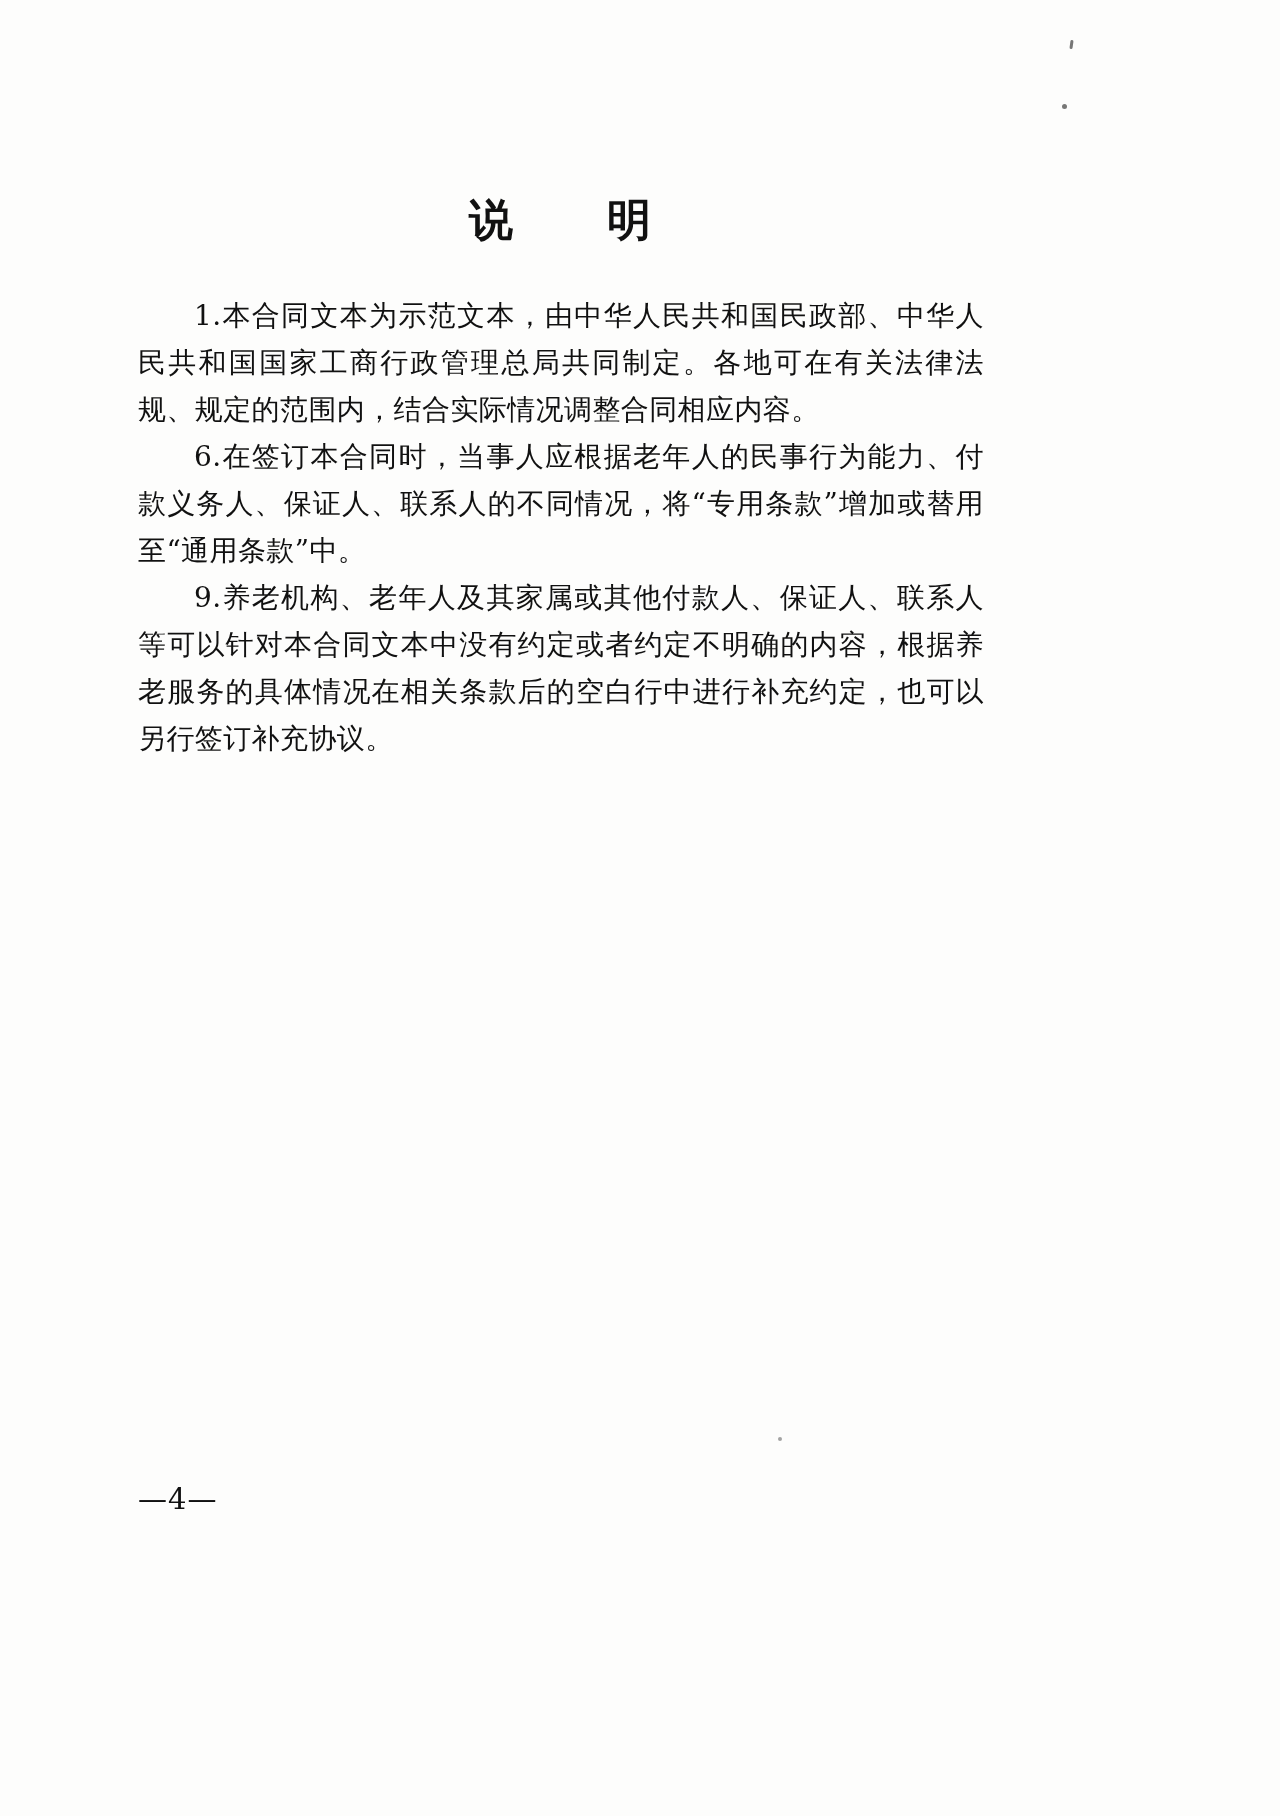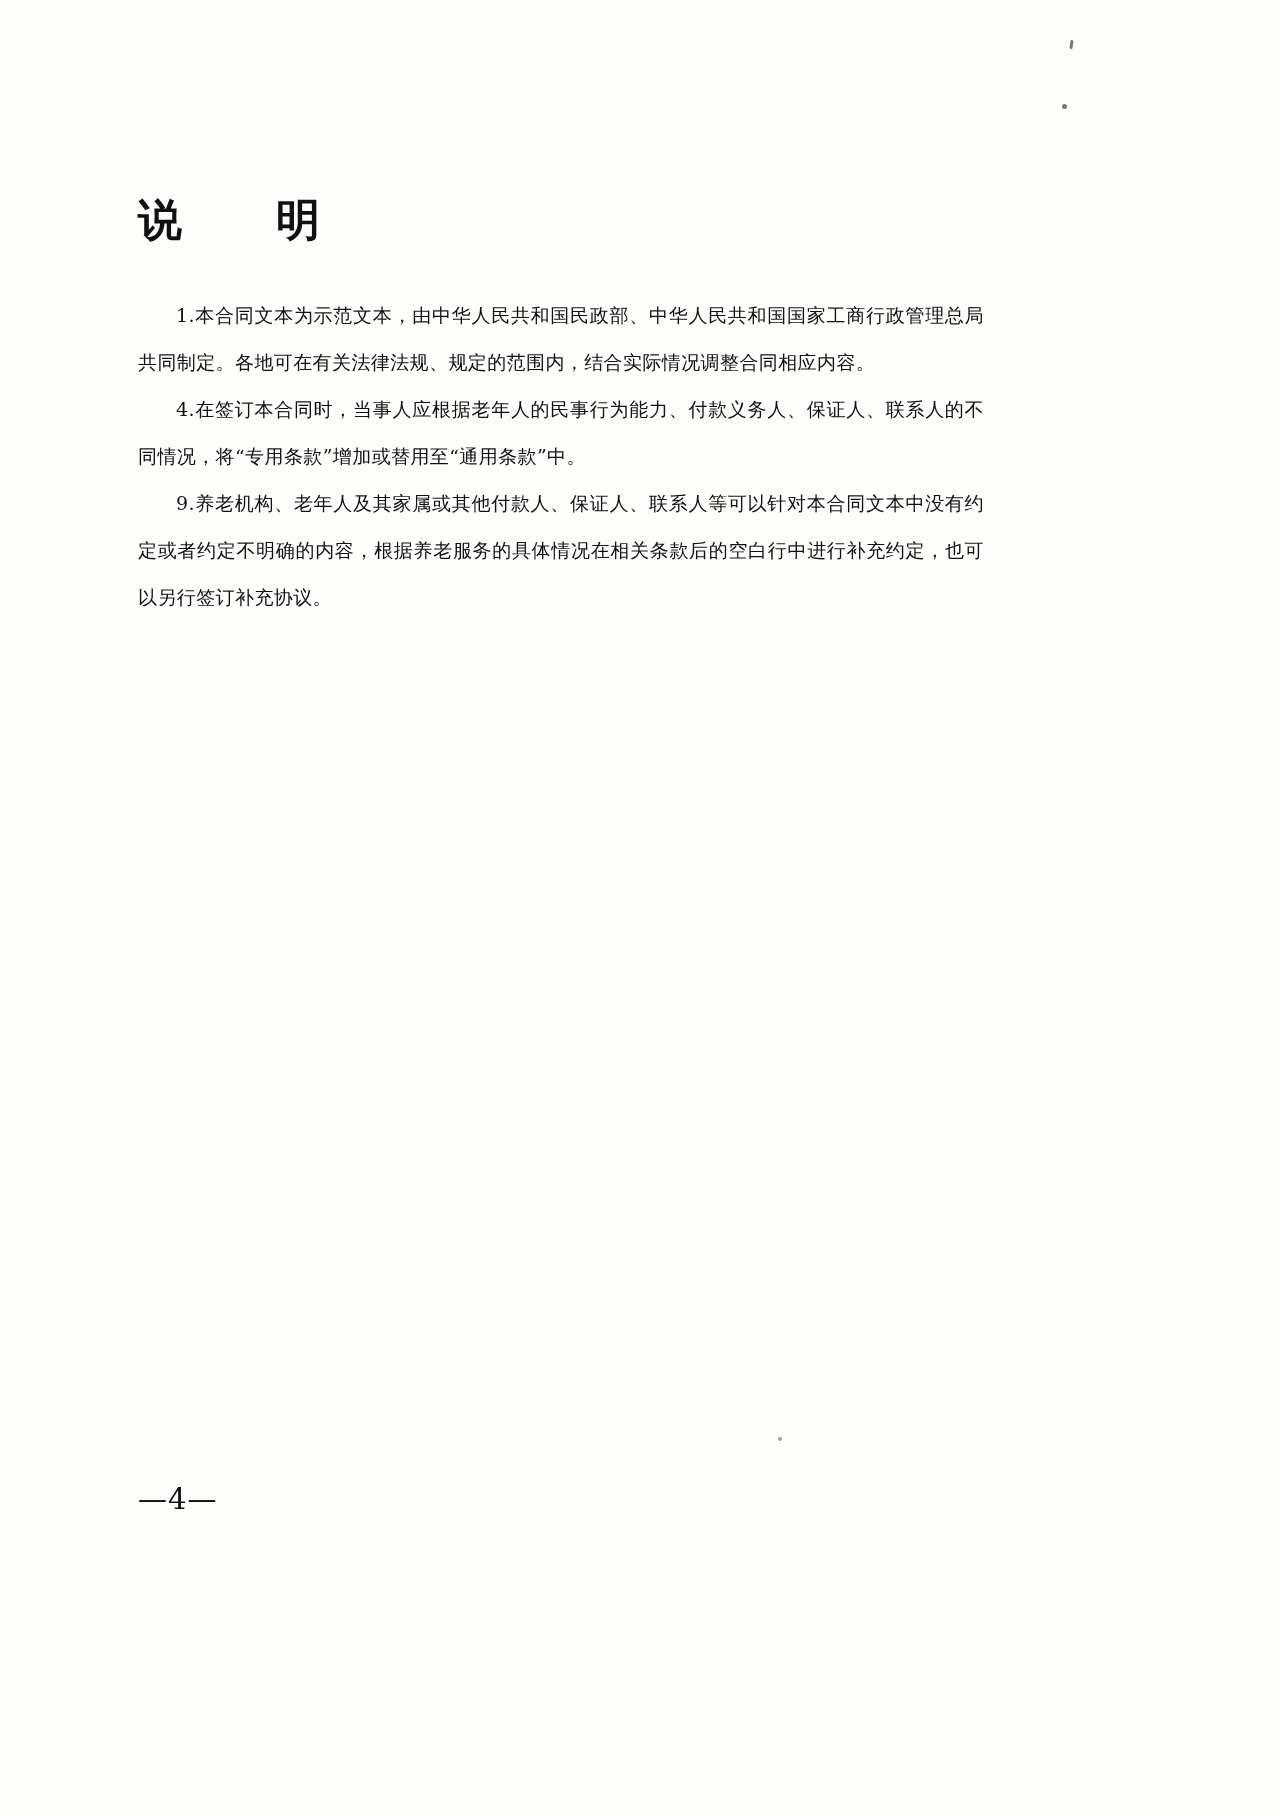--- a/index.html
+++ b/index.html
@@ -37,35 +37,36 @@
   #content {
     position: absolute;
     left: 138px;
     top: 0;
     width: 846px;
   }
 
   #doc-title {
     margin: 0;
     padding-top: 196px;
+    text-align: center;
     font-size: 44px;
     line-height: 1.1;
     font-weight: 700;
     letter-spacing: 2px;
     font-family: "DejaVu Serif", "Liberation Serif", serif;
     white-space: pre;
   }
 
   #body-text {
     margin-top: 48px;
   }
 
   .para {
     margin: 0 0 0 0;
-    font-size: 19px;
+    font-size: 28px;
     line-height: 47px;
     text-align: justify;
     text-justify: inter-character;
     text-indent: 2em;
     letter-spacing: .4px;
     font-family: "DejaVu Serif", "Liberation Serif", serif;
   }
 
   
   .para:last-child { margin-bottom: 0; }
@@ -101,21 +102,21 @@
   <div id="content">
 
     <h1 id="doc-title">说　　明</h1>
 
     <div id="body-text">
 
       <p class="para">1.本合同文本为示范文本，由中华人民共和国民政部、中华人民共和国国家工商行政管理总局共同制定。各地可在有关法律法规、规定的范围内，结合实际情况调整合同相应内容。</p>
 
 
 
-      <p class="para">4.在签订本合同时，当事人应根据老年人的民事行为能力、付款义务人、保证人、联系人的不同情况，将“专用条款”增加或替用至“通用条款”中。</p>
+      <p class="para">6.在签订本合同时，当事人应根据老年人的民事行为能力、付款义务人、保证人、联系人的不同情况，将“专用条款”增加或替用至“通用条款”中。</p>
 
       <p class="para">9.养老机构、老年人及其家属或其他付款人、保证人、联系人等可以针对本合同文本中没有约定或者约定不明确的内容，根据养老服务的具体情况在相关条款后的空白行中进行补充约定，也可以另行签订补充协议。</p>
 
 
     </div>
   </div>
 
   <div id="page-number">—4—</div>
 
 </div>

